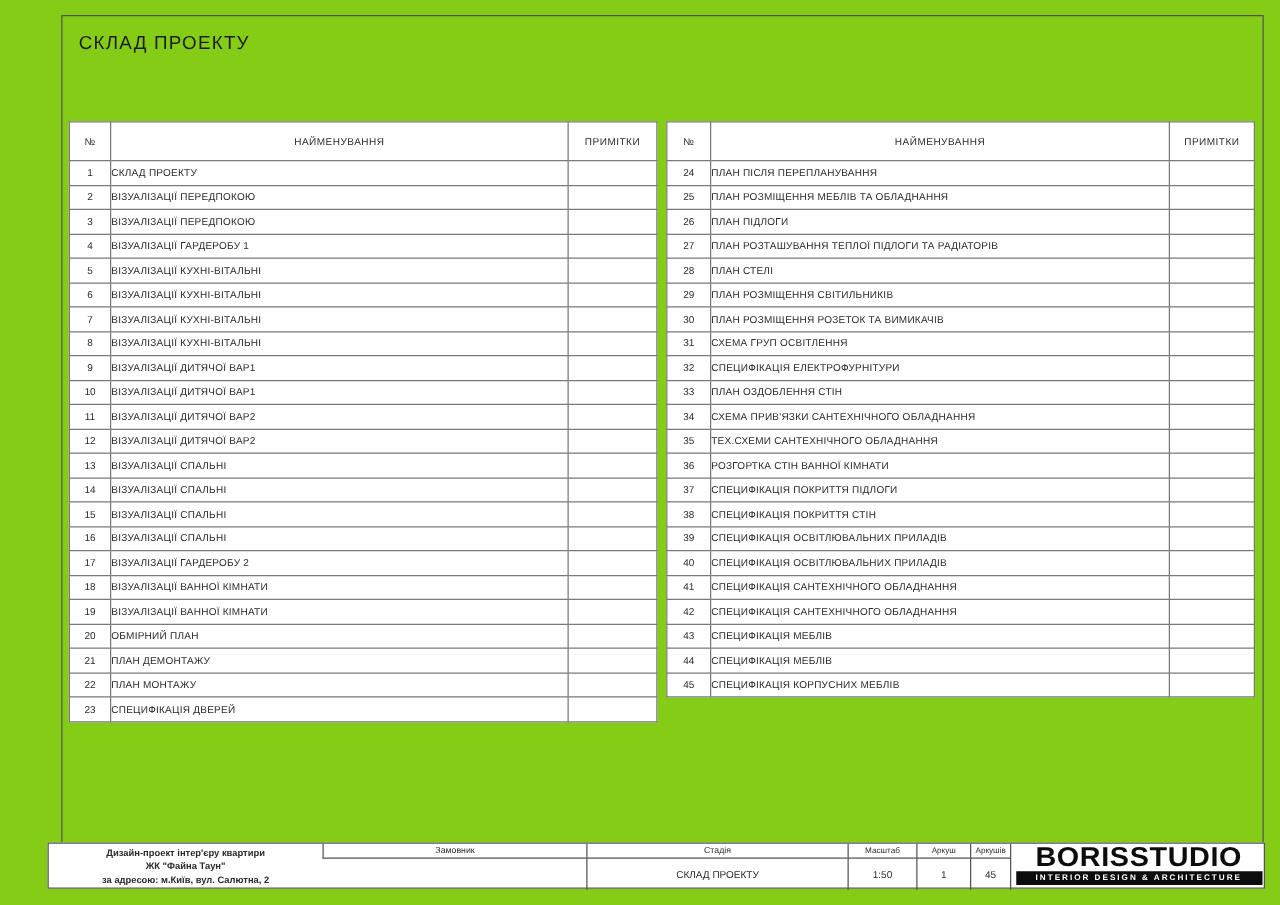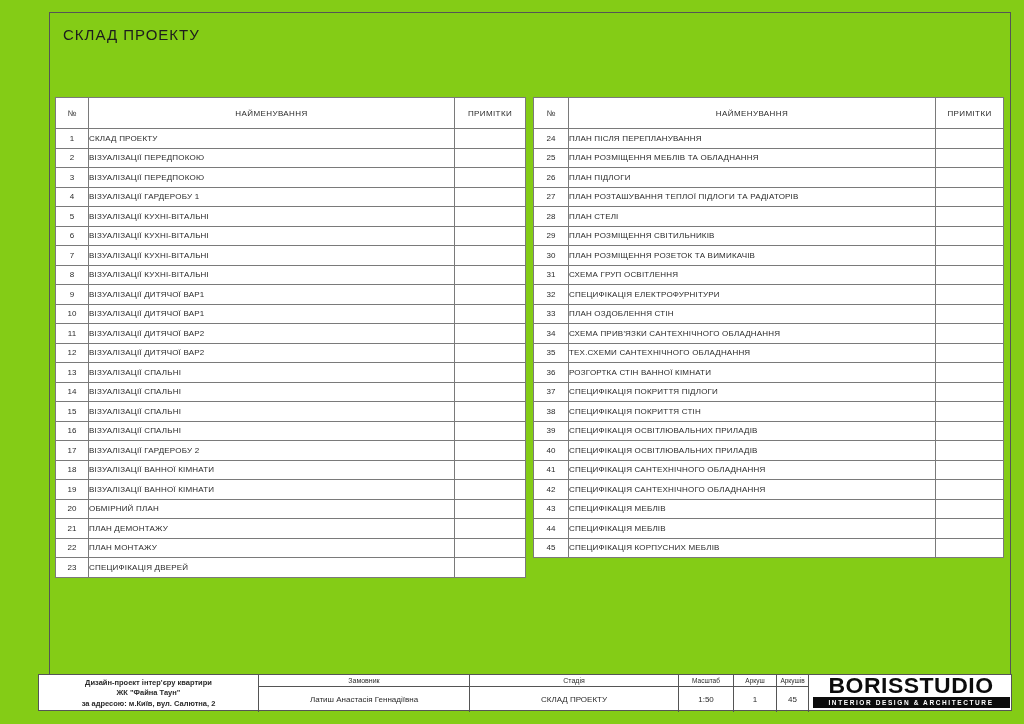--- a/index.html
+++ b/index.html
@@ -401,21 +401,20 @@
   </table>
 
   <div class="titleblock">
     <div class="tb-cell tb-project">
       <div>Дизайн-проект інтер'єру квартири</div>
       <div>ЖК "Файна Таун"</div>
       <div>за адресою: м.Київ, вул. Салютна, 2</div>
     </div>
 
     <div class="tb-cell tb-label bl bb tb-customer-label">Замовник</div>
-    <div class="tb-cell tb-value bl tb-customer-value">Латиш Анастасія Геннадіївна</div>
 
     <div class="tb-cell tb-label bl bb tb-stage-label">Стадія</div>
     <div class="tb-cell tb-value bl tb-stage-value">СКЛАД ПРОЕКТУ</div>
 
     <div class="tb-cell tb-label small bl bb tb-scale-label">Масштаб</div>
     <div class="tb-cell tb-value bl tb-scale-value">1:50</div>
 
     <div class="tb-cell tb-label small bl bb tb-sheet-label">Аркуш</div>
     <div class="tb-cell tb-value bl tb-sheet-value">1</div>
 

